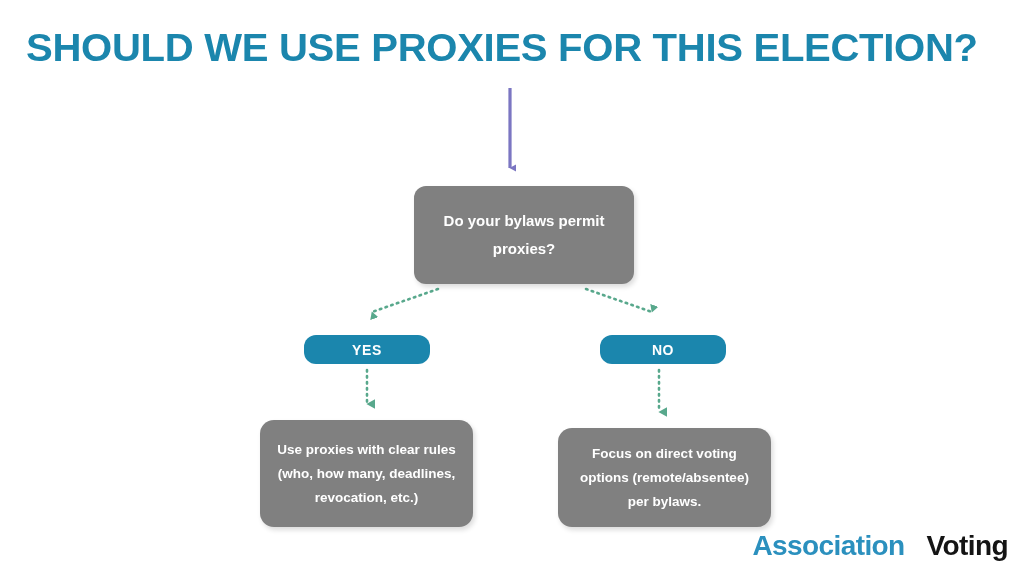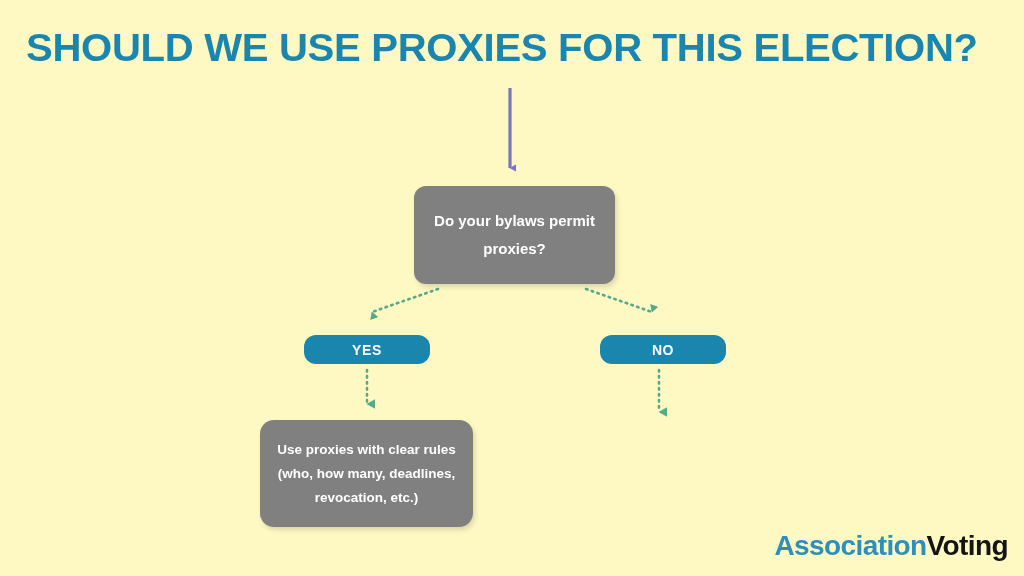--- a/index.html
+++ b/index.html
@@ -13,21 +13,21 @@
     overflow: hidden;
     font-family: "Liberation Sans", sans-serif;
     position: relative;
   }
 
   #canvas {
     position: absolute;
     inset: 0;
     width: 1024px;
     height: 576px;
-    background: #fef9c3;
+    background: #ffffff;
   }
 
   
   .slide-title {
     position: absolute;
     left: 26px;
     top: 26px;
     width: 980px;
     font-family: "Liberation Sans", sans-serif;
     font-size: 38px;
@@ -60,21 +60,21 @@
     justify-content: center;
     text-align: center;
     color: #ffffff;
     font-weight: bold;
     font-family: "Liberation Sans", sans-serif;
   }
 
   .node-decision {
     left: 414px;
     top: 186px;
-    width: 201px;
+    width: 220px;
     height: 98px;
     background: #808080;
     border-radius: 12px;
     font-size: 15px;
     line-height: 28px;
     padding: 13px 16px;
     box-shadow: 2px 3px 5px rgba(0,0,0,0.14);
   }
 
   .node-outcome {
@@ -127,21 +127,21 @@
     right: 16px;
     bottom: 14px;
     font-family: "Liberation Sans", sans-serif;
     font-size: 28px;
     font-weight: bold;
     line-height: 32px;
     letter-spacing: -0.6px;
     white-space: nowrap;
   }
   .logo-assoc { color: #2b90be; }
-  .logo-voting { color: #141414; }
+  .logo-voting { color: #141414; margin-left: 22px; }
 </style>
 </head>
 <body>
 
 <div id="canvas">
 
   <div class="slide-title">SHOULD WE USE PROXIES FOR THIS ELECTION?</div>
 
   <svg id="flow-lines" viewBox="0 0 1024 576" xmlns="http://www.w3.org/2000/svg">
     <defs>
@@ -168,16 +168,17 @@
   </svg>
 
   <div class="node node-decision">Do your bylaws permit proxies?</div>
 
   <div class="node node-branch node-branch-yes">YES</div>
 
   <div class="node node-branch node-branch-no">NO</div>
 
   <div class="node node-outcome node-outcome-left">Use proxies with clear rules (who, how many, deadlines, revocation, etc.)</div>
 
+  <div class="node node-outcome node-outcome-right">Focus on direct voting options (remote/absentee) per bylaws.</div>
 
   <div class="logo"><span class="logo-assoc">Association</span><span class="logo-voting">Voting</span></div>
 
 </div>
 
 </body></html>

